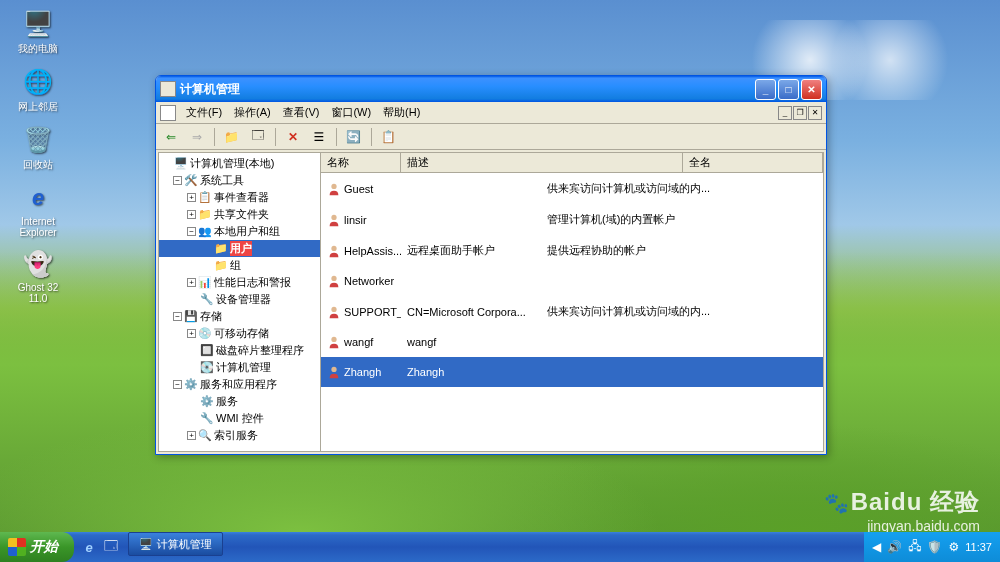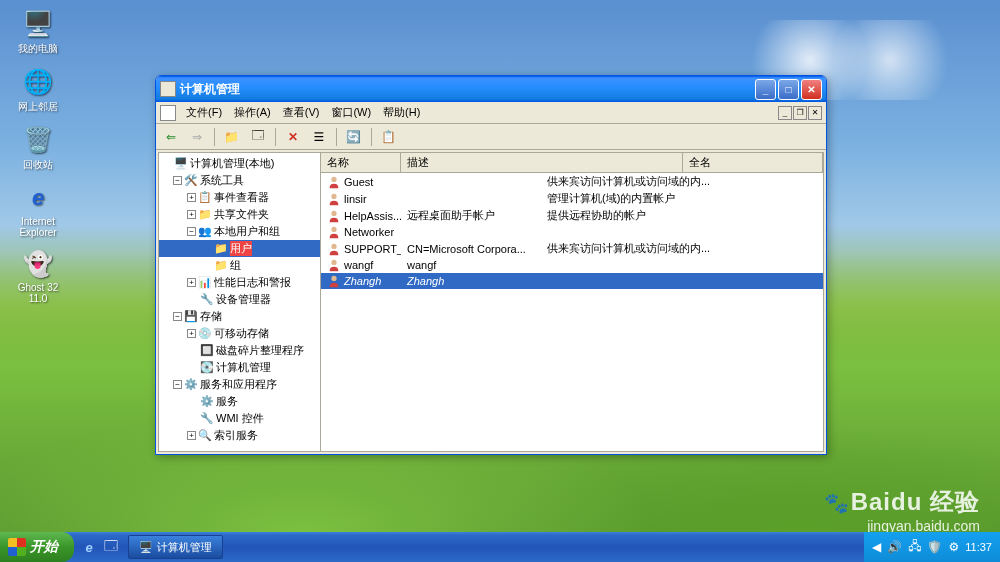--- a/index.html
+++ b/index.html
@@ -69,42 +69,42 @@
   background: #fff; padding: 2px 0; }
 .tnode { white-space: nowrap; padding: 1px 2px; cursor: pointer;
   display: flex; align-items: center; gap: 2px; font-size: 11px; }
 .tnode .exp { width: 9px; height: 9px; border: 1px solid #888;
   display: inline-flex; align-items: center; justify-content: center;
   font-size: 8px; line-height: 1; background: #fff; flex: 0 0 9px; }
 .tnode .noexp { width: 11px; display: inline-block; flex: 0 0 11px; }
 .tnode .nicon { width: 14px; height: 14px; display: inline-flex;
   align-items: center; justify-content: center; font-size: 11px; flex: 0 0 14px; }
 .tnode.selected { background: #316ac5; }
-.tnode.selected .nlabel { background: #ef4444; color: #fff; }
+.tnode.selected .nlabel { background: #ef4444; color: #fff; font-weight: bold; }
 .ind1 { padding-left: 14px; } .ind2 { padding-left: 28px; }
 .ind3 { padding-left: 42px; }
 
 .list { flex: 1; overflow: auto; }
 .list-head { display: flex; background: #ece9d8; border-bottom: 1px solid #aca899;
   position: sticky; top: 0; font-size: 11px; }
 .list-head .col { padding: 2px 6px; border-right: 1px solid #aca899; }
 .c1 { width: 80px; } .c2 { width: 140px; } .c3 { flex: 1; }
 .row { display: flex; padding: 0; cursor: pointer; font-size: 11px; }
-.row .cell { padding: 1px 6px; white-space: nowrap; overflow: hidden;
+.row .cell { padding: 8px 6px; white-space: nowrap; overflow: hidden;
   display: flex; align-items: center; gap: 3px; }
-.row.selected { background: #316ac5; color: #fff; font-style: italic; }
+.row.selected { background: #316ac5; color: #fff; }
 .uicon { width: 14px; height: 14px; display: inline-flex;
   align-items: center; justify-content: center; font-size: 10px;
   flex: 0 0 14px; }
 .uicon svg { width: 14px; height: 14px; }
 
 
 .taskbar { position: absolute; bottom: 0; left: 0; right: 0; height: 30px;
   background: linear-gradient(to bottom, #3a81dd 0%, #2c6ac8 10%, #2255b8 50%, #2c6ac8 100%);
-  display: flex; align-items: center; }
+  display: flex; }
 .start { height: 30px; padding: 0 16px 0 8px; color: #fff; font-weight: bold;
   font-style: italic; font-size: 14px; display: flex; align-items: center; gap: 4px;
   background: linear-gradient(to bottom, #5fb850 0%, #3a9628 50%, #2e8020 100%);
   border-radius: 0 12px 12px 0; cursor: pointer; }
 .start .flag { width: 18px; height: 18px; background:
   conic-gradient(#e03020 0 25%, #50b020 25% 50%, #2060d0 50% 75%, #f0c020 75% 100%);
   border-radius: 2px; }
 .ql { display: flex; align-items: center; gap: 4px; padding: 0 6px; }
 .ql .qi { width: 18px; height: 20px; display: flex; align-items: center;
   justify-content: center; cursor: pointer; color: #fff; font-size: 13px; }

